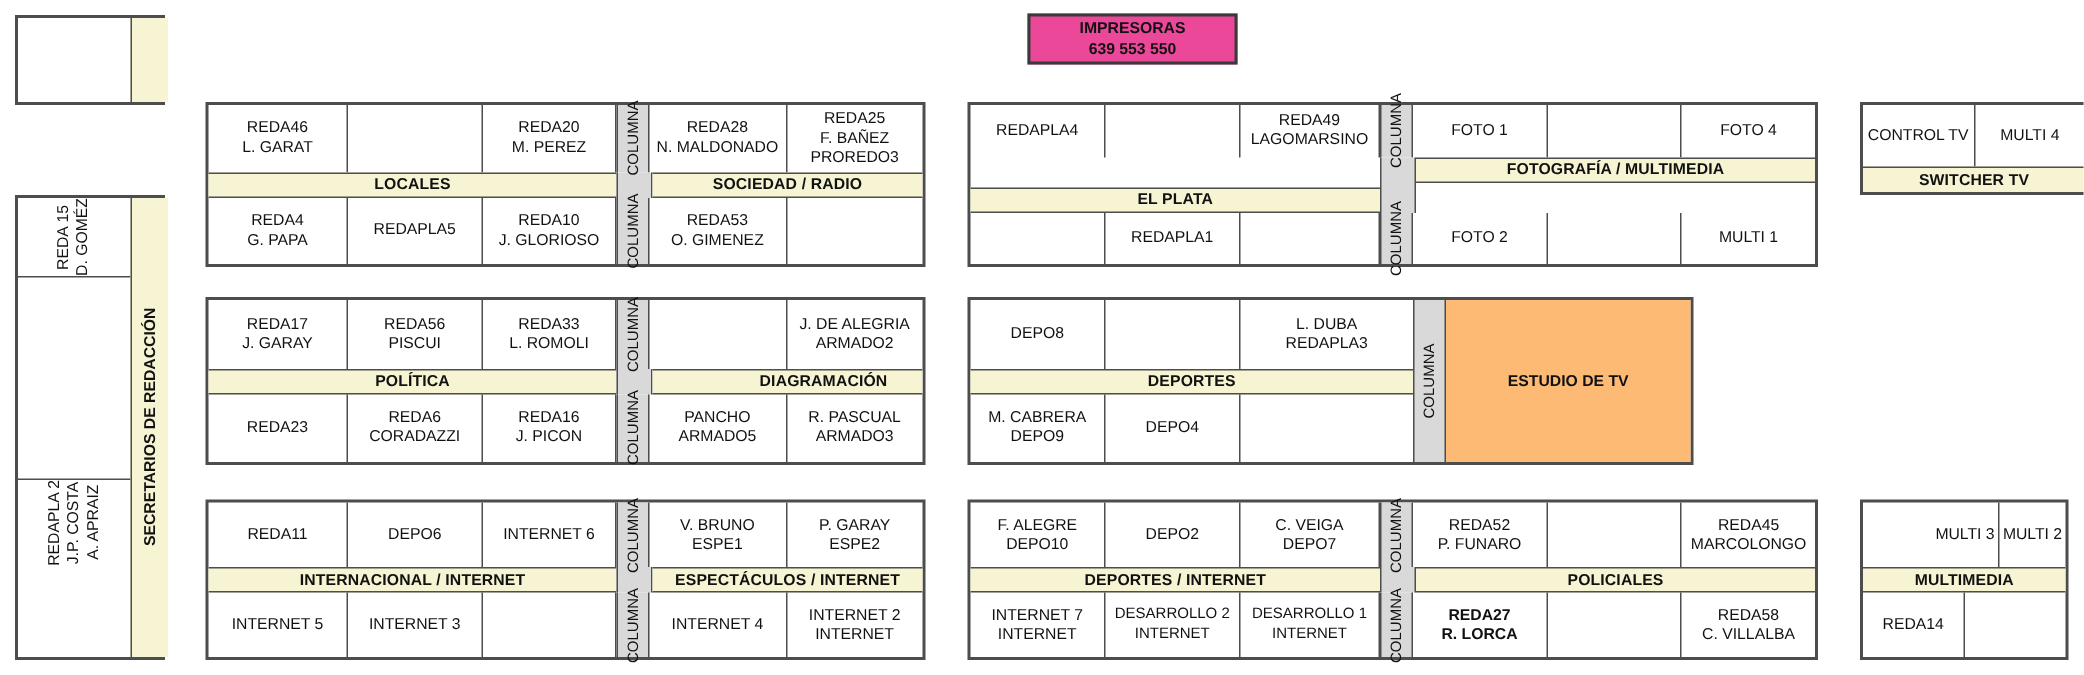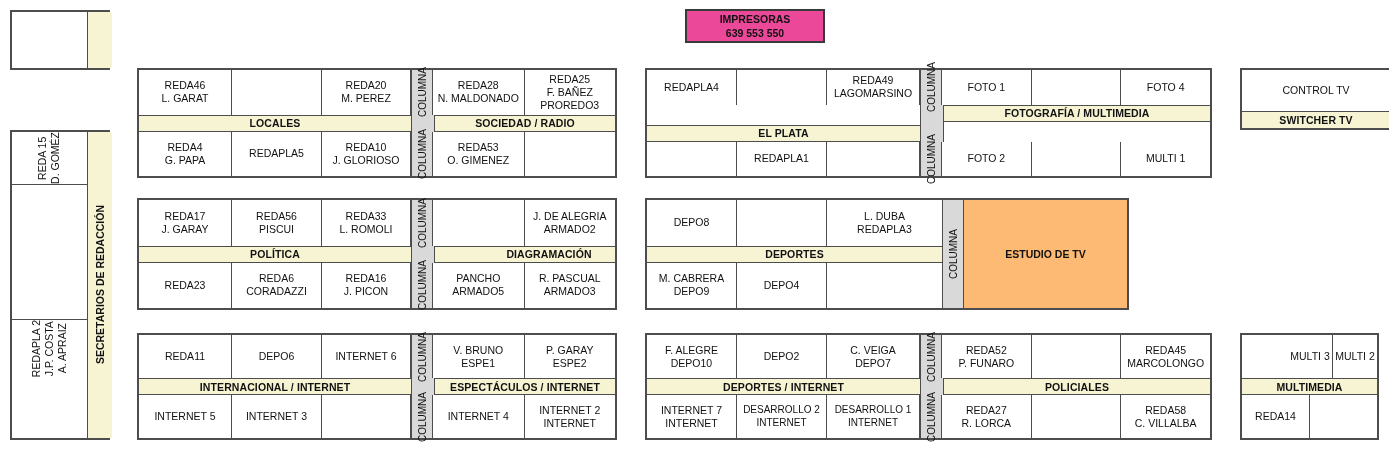--- a/index.html
+++ b/index.html
@@ -266,20 +266,21 @@
     </div>
     <div class="cell" style="flex:1 1 0;">FOTO 2</div>
     <div class="cell" style="flex:1 1 0;"></div>
     <div class="cell" style="flex:1 1 0;">MULTI 1</div>
   </div>
 </div>
 
 <div class="grp" style="left:1240px; top:68px; width:152px; height:62px;">
   <div class="grp-row">
     <div class="cell" style="flex:1 1 0;">CONTROL TV</div>
+    <div class="cell" style="flex:1 1 0;">MULTI 4</div>
   </div>
   <div class="band" style="border-bottom:none;">SWITCHER TV</div>
 </div>
 
 <div class="grp" style="left:137px; top:198px; width:480px; height:112px;">
   <div class="grp-row">
     <div class="cell" style="flex:0 0 93px;">REDA17
 J. GARAY</div>
     <div class="cell" style="flex:0 0 90px;">REDA56
 PISCUI</div>
@@ -393,21 +394,21 @@
   <div class="grp-row">
     <div class="cell" style="flex:0 0 90px;">INTERNET 7
 INTERNET</div>
     <div class="cell" style="flex:0 0 90px; font-size:10px;">DESARROLLO 2
 INTERNET</div>
     <div class="cell" style="flex:0 0 93px; font-size:10px;">DESARROLLO 1
 INTERNET</div>
     <div class="columna" style="flex:0 0 22px;">
       <span>COLUMNA</span>
     </div>
-    <div class="cell" style="flex:1 1 0;">REDA27
+    <div class="cell" style="flex:1 1 0;font-weight:bold;">REDA27
 R. LORCA</div>
     <div class="cell" style="flex:1 1 0;"></div>
     <div class="cell" style="flex:1 1 0;">REDA58
 C. VILLALBA</div>
   </div>
 </div>
 
 <div class="grp" style="left:1240px; top:333px; width:139px; height:107px;">
   <div class="grp-row">
     <div class="cell" style="flex:1 1 0;padding-left:48px;">MULTI 3</div>

